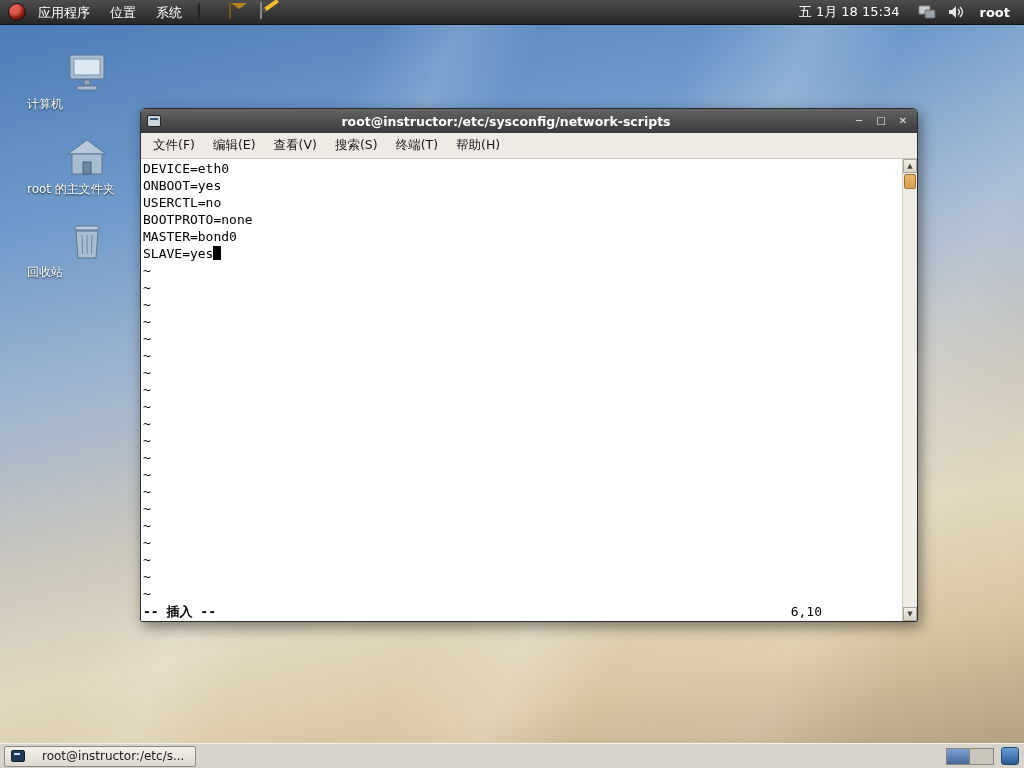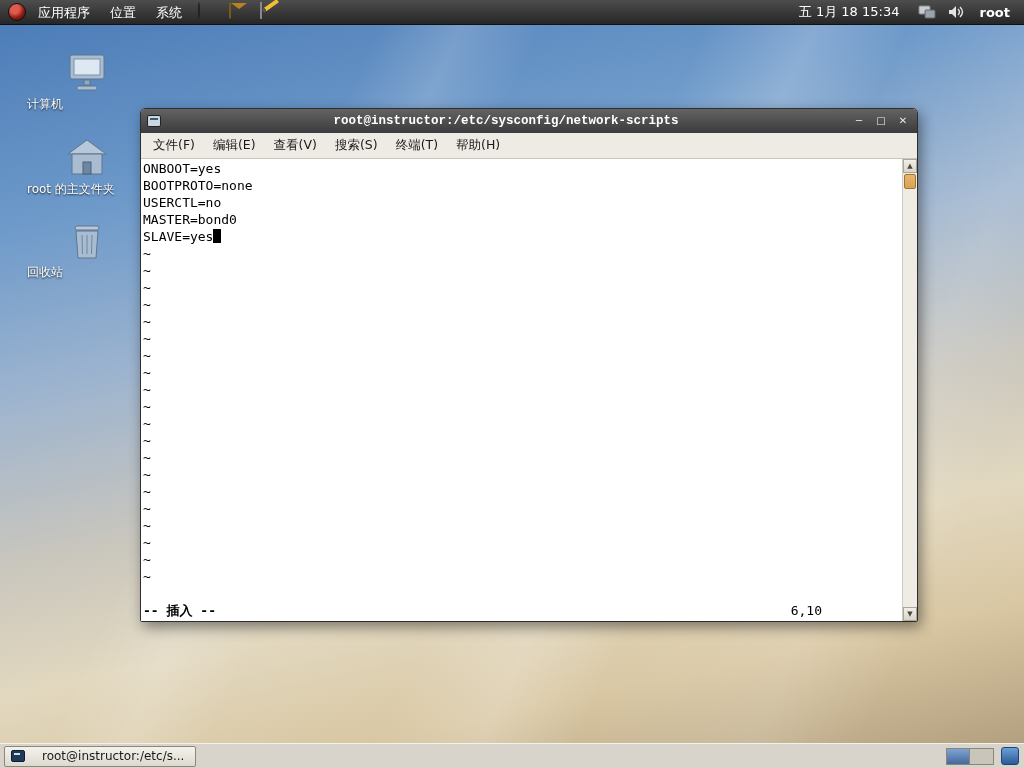--- a/index.html
+++ b/index.html
@@ -85,21 +85,21 @@
     height: 24px; flex: 0 0 24px;
     background: linear-gradient(#636363, #3b3b3d);
     border-radius: 4px 4px 0 0;
     display: flex; align-items: center; color: #fff; padding: 0 6px;
   }
   .win-icon {
     width: 14px; height: 12px; background: #ccd6e0; border: 1px solid #222;
     border-radius: 2px; margin-right: 6px; position: relative;
   }
   .win-icon::after { content: ""; position: absolute; left: 2px; top: 2px; width: 8px; height: 2px; background: #3a5a7a; }
-  .win-title { flex: 1; text-align: center; font-weight: bold; font-size: 12.5px; white-space: nowrap; overflow: hidden; font-family: Liberation Mono, monospace; }
+  .win-title { flex: 1; text-align: center; font-weight: bold; font-size: 12.5px; white-space: nowrap; overflow: hidden; }
   .win-btn {
     width: 16px; text-align: center; font-size: 10px; line-height: 16px;
     margin-left: 6px; color: #e8e8e8; cursor: default;
   }
   .menubar {
     height: 26px; flex: 0 0 26px; background: #eeeae4;
     border-bottom: 1px solid #c9c5bc;
     display: flex; align-items: center; padding-left: 3px;
     font-size: 12.5px; color: #1a1a1a;
   }
@@ -242,23 +242,24 @@
     <span class="menu-item">编辑(E)</span>
     <span class="menu-item">查看(V)</span>
     <span class="menu-item">搜索(S)</span>
     <span class="menu-item">终端(T)</span>
     <span class="menu-item">帮助(H)</span>
   </div>
 
   <div class="term-area">
     <div class="term-content">
       <div class="buffer">
+        <div class="term-line">DEVICE=eth0</div>
         <div class="term-line">ONBOOT=yes</div>
+        <div class="term-line">USERCTL=no</div>
         <div class="term-line">BOOTPROTO=none</div>
-        <div class="term-line">USERCTL=no</div>
         <div class="term-line">MASTER=bond0</div>
         <div class="term-line"><span>SLAVE=yes</span><span class="cursor-block"></span></div>
         <div>
             <div class="term-line">~</div>
             <div class="term-line">~</div>
             <div class="term-line">~</div>
             <div class="term-line">~</div>
             <div class="term-line">~</div>
             <div class="term-line">~</div>
             <div class="term-line">~</div>

